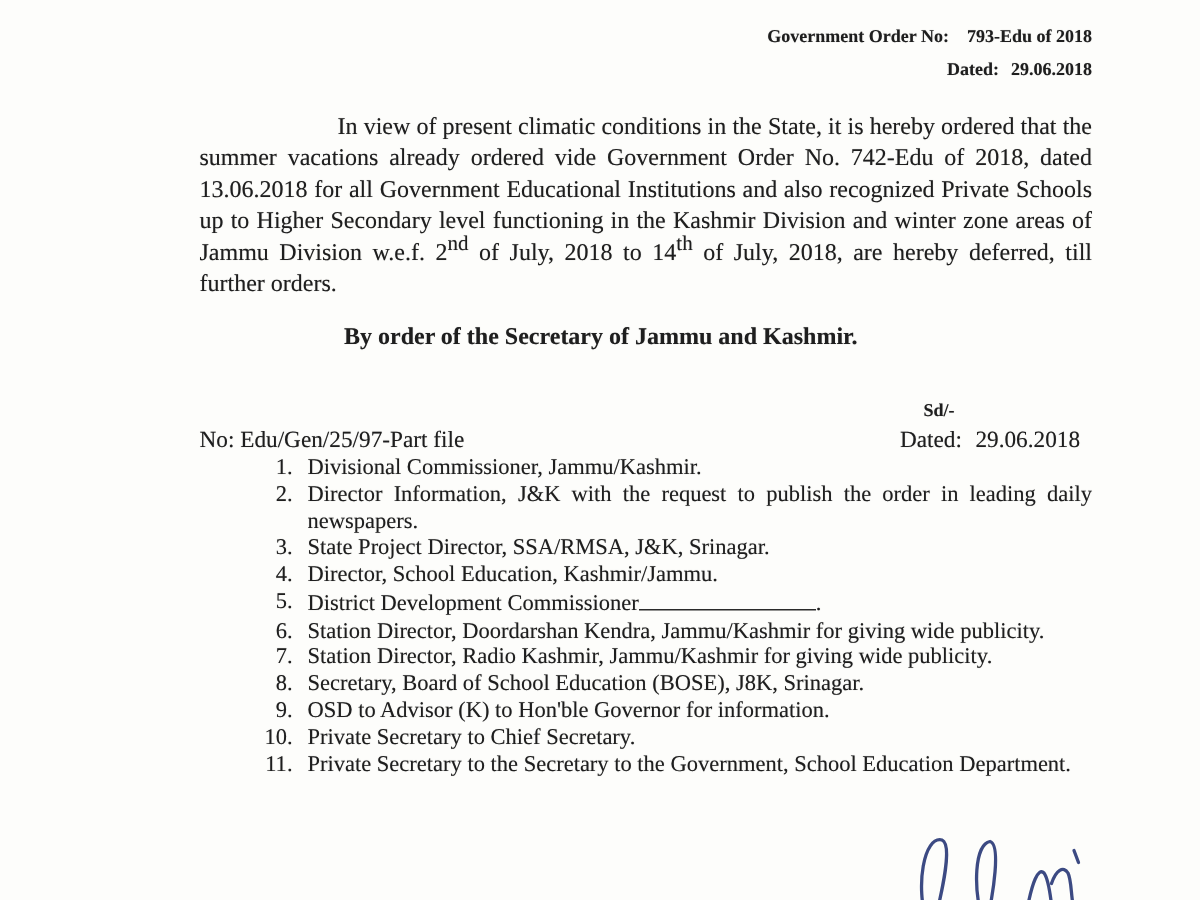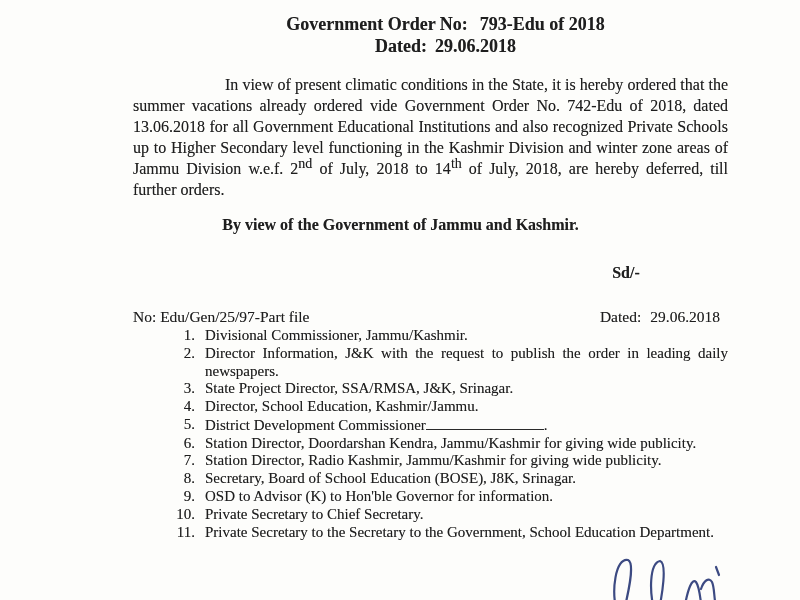--- a/index.html
+++ b/index.html
@@ -13,23 +13,23 @@
     text-shadow: 0 0 0.5px rgba(70,70,70,0.55);
   }
   .page {
     position: relative;
     width: 800px; height: 600px;
     padding: 13px 72px 0 133px;
     box-sizing: border-box;
   }
   
   .order-header {
-    text-align: center;
+    text-align: right;
     font-weight: bold;
-    font-size: 18px;
+    font-size: 12px;
     line-height: 22px;
     margin-left: 30px; 
   }
   .order-header .value { margin-left: 12px; }
   
   .body-par {
     margin: 17px 0 0 0;
     font-size: 16px;
     line-height: 21px;
     text-align: justify;
@@ -44,27 +44,26 @@
     font-size: 16px;
     text-align: center;
     position: relative;
     left: -30px;
   }
   
   .sig-block {
     margin: 28px 2px 0 auto;
     width: 200px;
     text-align: center;
-    font-size: 16px;
+    font-size: 12px;
     line-height: 22px;
   }
   .sig-block .sd { font-weight: bold; }
   
   .ref-row {
-    margin-top: 23px;
     display: flex;
     justify-content: space-between;
     font-size: 15.5px;
     line-height: 20px;
   }
   .ref-row .right { margin-right: 8px; }
   .ref-row .dated-value { margin-left: 9px; }
   .copy-heading {
     font-size: 15.5px;
     line-height: 19px;
@@ -116,21 +115,21 @@
     <div>
       <span>Government Order No:</span><span class="value">793-Edu of 2018</span>
     </div>
     <div>
       <span>Dated:</span><span class="value" style="margin-left:8px">29.06.2018</span>
     </div>
   </div>
 
   <p class="body-par"><span>In view of present climatic conditions in the State, it is hereby ordered that the summer vacations already ordered </span><span class="vide">vide</span><span> Government Order No. 742-Edu of 2018, dated 13.06.2018 for all Government Educational Institutions and also recognized Private Schools up to Higher Secondary level functioning in the Kashmir Division and winter zone areas of Jammu Division w.e.f. 2</span><sup>nd</sup><span> of July, 2018 to 14</span><sup>th</sup><span> of July, 2018, are hereby deferred, till further orders.</span></p>
 
-  <div class="by-order">By view of the Government of Jammu and Kashmir.</div>
+  <div class="by-order">By order of the Secretary of Jammu and Kashmir.</div>
 
   <div class="sig-block">
     <div class="sd">Sd/-</div>
   </div>
 
   <div class="ref-row">
     <span>No: Edu/Gen/25/97-Part file</span>
     <span class="right">
       <span>Dated:</span><span class="dated-value">29.06.2018</span>
     </span>

